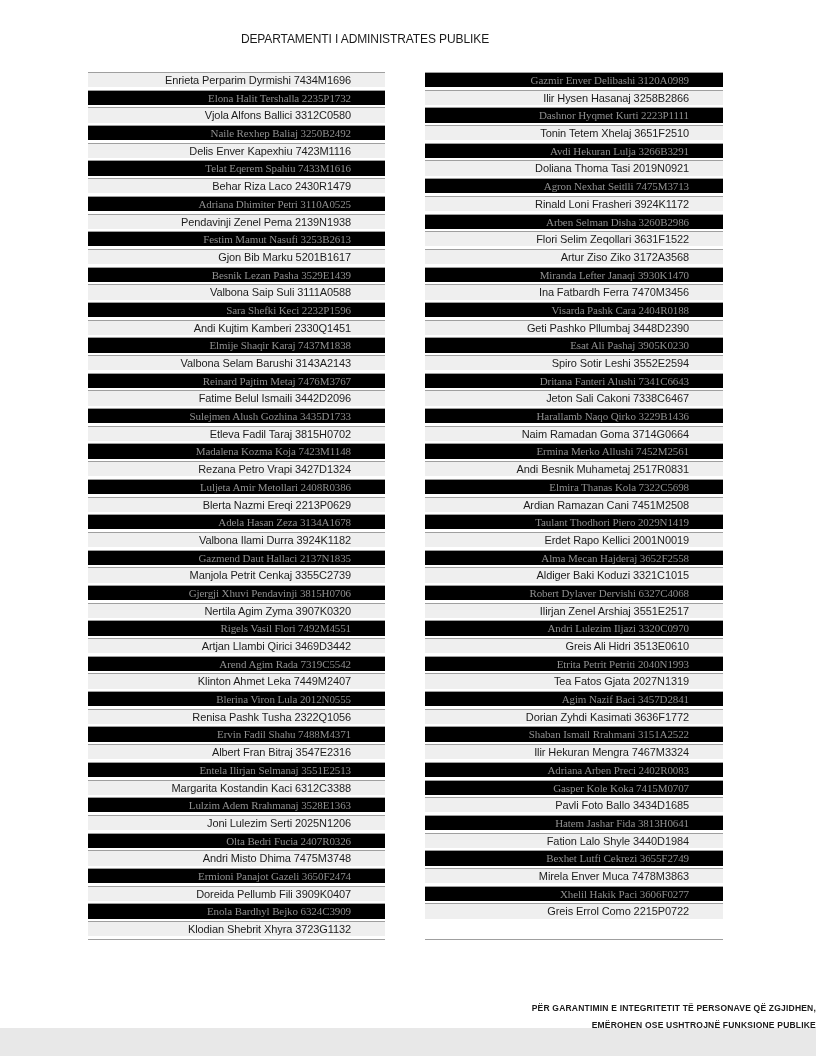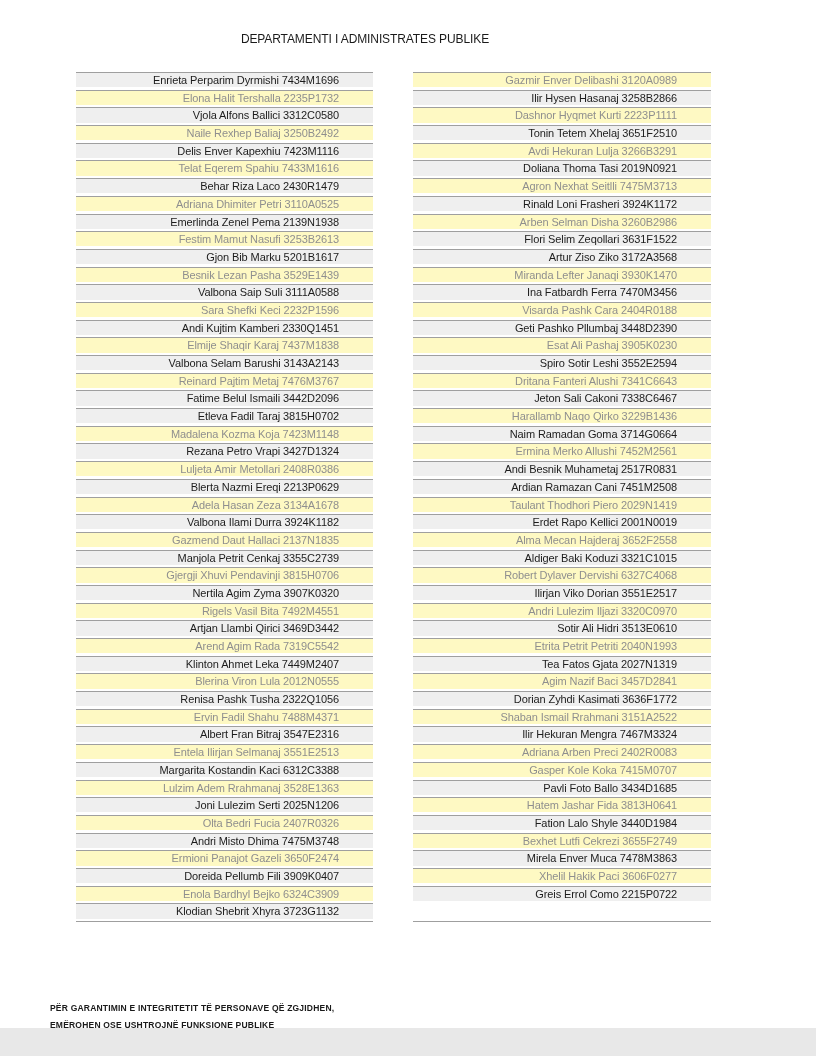--- a/index.html
+++ b/index.html
@@ -15,21 +15,21 @@
     position:absolute;
     top:32px; left:0; width:730px;
     text-align:center;
     font-size:12px;
     letter-spacing:-0.1px;
     color:#1a1a1a;
     white-space:nowrap;
   }
   .columns {
     position:absolute;
-    top:72px; left:76px;
+    top:72px; left:88px;
     display:flex;
     gap:40px;
   }
   .name-col {
     width:297px;
     border-bottom:1.4px solid #9f9f9f;
   }
   .name-col.right { width:298px; }
   .person-row {
     box-sizing:border-box;
@@ -40,25 +40,25 @@
     height:14.3px;
     line-height:14.6px;
     text-align:right;
     padding-right:34px;
     font-size:11px;
     letter-spacing:-0.1px;
     white-space:nowrap;
     overflow:hidden;
   }
   .person-row.shaded .row-fill { background:#efefef; color:#1c1c1c; }
-  .person-row.plain  .row-fill { background:#fef9c3; color:#8f8f8f; }
+  .person-row.plain  .row-fill { background:#000000; color:#8f8f8f;font-family:Liberation Serif, serif; }
   .doc-footer {
     position:absolute;
     top:1000px; left:50px; width:766px;
-    text-align:left;
+    text-align:right;
     font-size:8.5px;
     font-weight:bold;
     letter-spacing:0.2px;
     line-height:17px;
     color:#1a1a1a;
   }
 </style>
 </head>
 <body>
 
@@ -86,21 +86,21 @@
         <div class="person-row plain">
           <div class="row-fill">Telat Eqerem Spahiu 7433M1616</div>
         </div>
         <div class="person-row shaded">
           <div class="row-fill">Behar Riza Laco 2430R1479</div>
         </div>
         <div class="person-row plain">
           <div class="row-fill">Adriana Dhimiter Petri 3110A0525</div>
         </div>
         <div class="person-row shaded">
-          <div class="row-fill">Emerlinda Zenel Pema 2139N1938</div>
+          <div class="row-fill">Pendavinji Zenel Pema 2139N1938</div>
         </div>
         <div class="person-row plain">
           <div class="row-fill">Festim Mamut Nasufi 3253B2613</div>
         </div>
         <div class="person-row shaded">
           <div class="row-fill">Gjon Bib Marku 5201B1617</div>
         </div>
         <div class="person-row plain">
           <div class="row-fill">Besnik Lezan Pasha 3529E1439</div>
         </div>
@@ -118,20 +118,23 @@
         </div>
         <div class="person-row shaded">
           <div class="row-fill">Valbona Selam Barushi 3143A2143</div>
         </div>
         <div class="person-row plain">
           <div class="row-fill">Reinard Pajtim Metaj 7476M3767</div>
         </div>
         <div class="person-row shaded">
           <div class="row-fill">Fatime Belul Ismaili 3442D2096</div>
         </div>
+        <div class="person-row plain">
+          <div class="row-fill">Sulejmen Alush Gozhina 3435D1733</div>
+        </div>
         <div class="person-row shaded">
           <div class="row-fill">Etleva Fadil Taraj 3815H0702</div>
         </div>
         <div class="person-row plain">
           <div class="row-fill">Madalena Kozma Koja 7423M1148</div>
         </div>
         <div class="person-row shaded">
           <div class="row-fill">Rezana Petro Vrapi 3427D1324</div>
         </div>
         <div class="person-row plain">
@@ -152,21 +155,21 @@
         <div class="person-row shaded">
           <div class="row-fill">Manjola Petrit Cenkaj 3355C2739</div>
         </div>
         <div class="person-row plain">
           <div class="row-fill">Gjergji Xhuvi Pendavinji 3815H0706</div>
         </div>
         <div class="person-row shaded">
           <div class="row-fill">Nertila Agim Zyma 3907K0320</div>
         </div>
         <div class="person-row plain">
-          <div class="row-fill">Rigels Vasil Bita 7492M4551</div>
+          <div class="row-fill">Rigels Vasil Flori 7492M4551</div>
         </div>
         <div class="person-row shaded">
           <div class="row-fill">Artjan Llambi Qirici 3469D3442</div>
         </div>
         <div class="person-row plain">
           <div class="row-fill">Arend Agim Rada 7319C5542</div>
         </div>
         <div class="person-row shaded">
           <div class="row-fill">Klinton Ahmet Leka 7449M2407</div>
         </div>
@@ -276,46 +279,49 @@
         </div>
         <div class="person-row shaded">
           <div class="row-fill">Naim Ramadan Goma 3714G0664</div>
         </div>
         <div class="person-row plain">
           <div class="row-fill">Ermina Merko Allushi 7452M2561</div>
         </div>
         <div class="person-row shaded">
           <div class="row-fill">Andi Besnik Muhametaj 2517R0831</div>
         </div>
+        <div class="person-row plain">
+          <div class="row-fill">Elmira Thanas Kola 7322C5698</div>
+        </div>
         <div class="person-row shaded">
           <div class="row-fill">Ardian Ramazan Cani 7451M2508</div>
         </div>
         <div class="person-row plain">
           <div class="row-fill">Taulant Thodhori Piero 2029N1419</div>
         </div>
         <div class="person-row shaded">
           <div class="row-fill">Erdet Rapo Kellici 2001N0019</div>
         </div>
         <div class="person-row plain">
           <div class="row-fill">Alma Mecan Hajderaj 3652F2558</div>
         </div>
         <div class="person-row shaded">
           <div class="row-fill">Aldiger Baki Koduzi 3321C1015</div>
         </div>
         <div class="person-row plain">
           <div class="row-fill">Robert Dylaver Dervishi 6327C4068</div>
         </div>
         <div class="person-row shaded">
-          <div class="row-fill">Ilirjan Viko Dorian 3551E2517</div>
+          <div class="row-fill">Ilirjan Zenel Arshiaj 3551E2517</div>
         </div>
         <div class="person-row plain">
           <div class="row-fill">Andri Lulezim Iljazi 3320C0970</div>
         </div>
         <div class="person-row shaded">
-          <div class="row-fill">Sotir Ali Hidri 3513E0610</div>
+          <div class="row-fill">Greis Ali Hidri 3513E0610</div>
         </div>
         <div class="person-row plain">
           <div class="row-fill">Etrita Petrit Petriti 2040N1993</div>
         </div>
         <div class="person-row shaded">
           <div class="row-fill">Tea Fatos Gjata 2027N1319</div>
         </div>
         <div class="person-row plain">
           <div class="row-fill">Agim Nazif Baci 3457D2841</div>
         </div>

